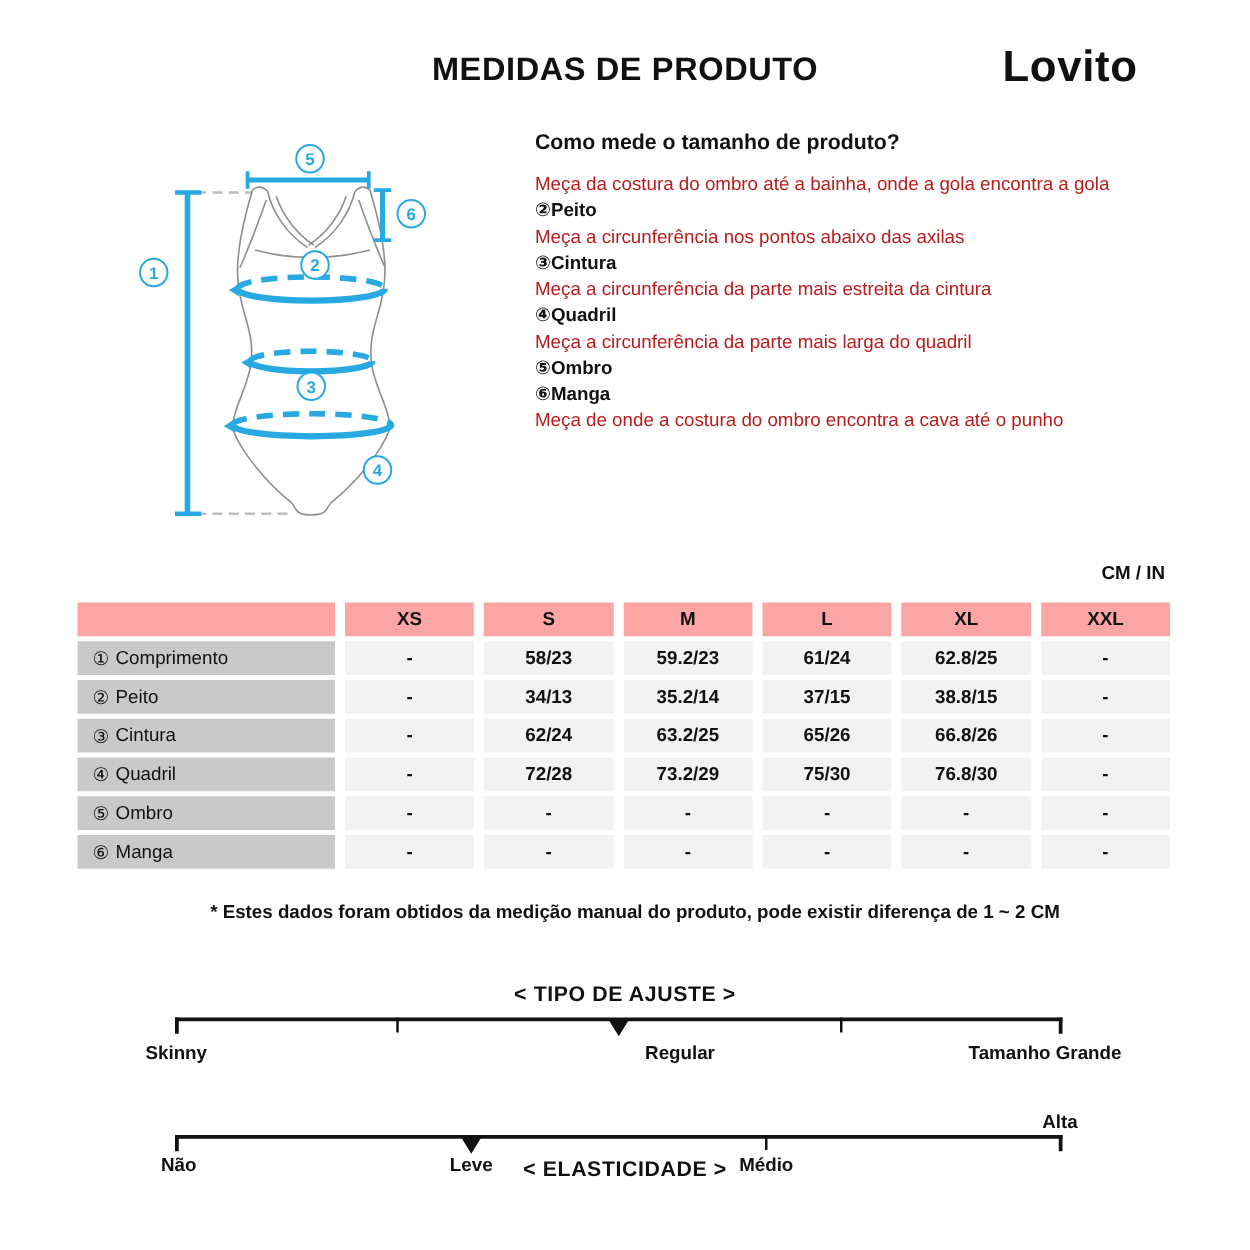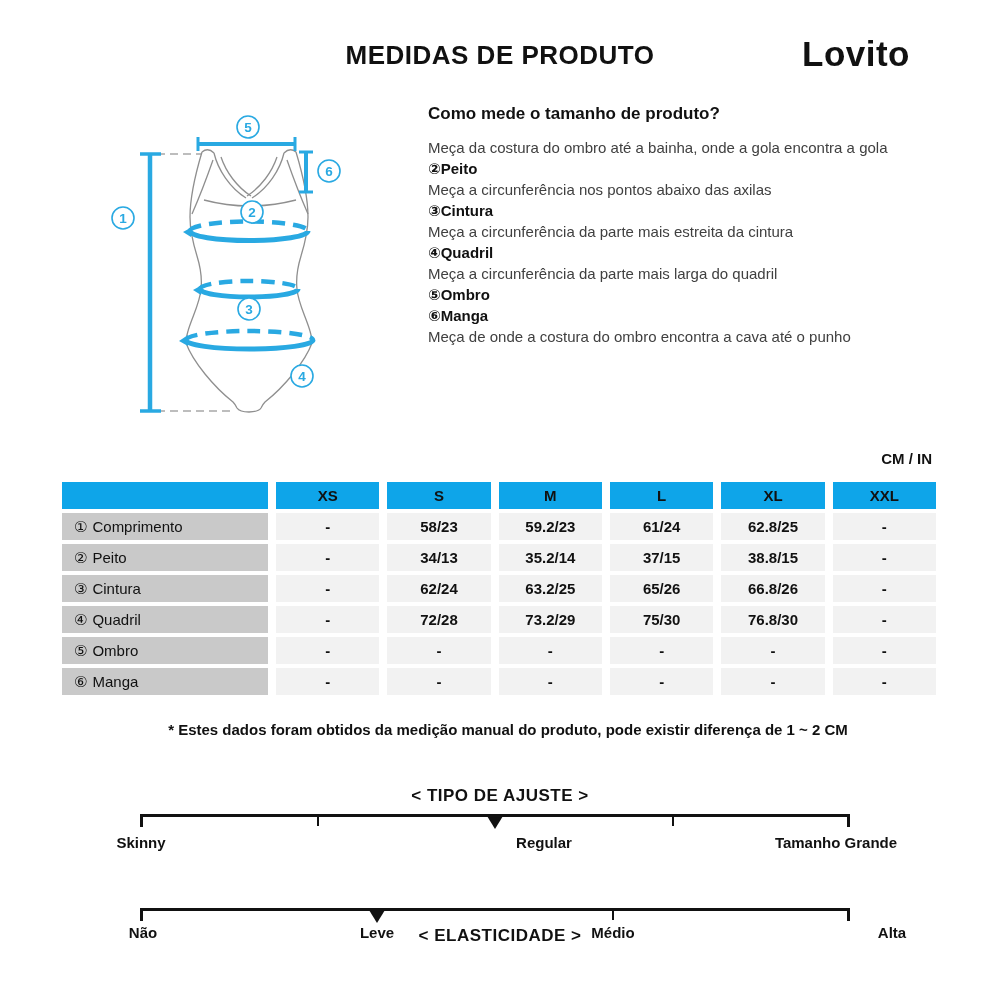--- a/index.html
+++ b/index.html
@@ -12,31 +12,31 @@
 
   
   .page-title{left:0;right:0;top:40px;text-align:center;font-size:26px;font-weight:800;letter-spacing:.5px;}
   .brand{top:34px;right:90px;font-size:35px;font-weight:700;letter-spacing:.5px;}
 
   
   .howto{left:428px;top:104px;width:482px;}
   .howto-heading{font-size:17px;font-weight:700;margin:0 0 13px 0;}
   .howto-item{font-size:15px;line-height:21px;}
   .howto-item .t{font-weight:700;color:#111;}
-  .howto-item .d{color:#404040;}
+  .howto-item .d{color:#b91c1c;}
 
   
   .units{top:450px;right:68px;font-size:15px;font-weight:700;}
   .size-table{
     left:62px;top:482px;width:874px;
     display:grid;grid-template-columns:206px repeat(6,1fr);
     column-gap:8px;row-gap:4px;
   }
   .cell{height:27px;display:flex;align-items:center;justify-content:center;font-size:15px;}
-  .cell.hdr{background:#0ea5e9;font-weight:700;}
+  .cell.hdr{background:#fca5a5;font-weight:700;}
   .cell.lbl{background:#c9c9c9;justify-content:flex-start;padding-left:12px;box-sizing:border-box;}
   .cell.lbl .circ{margin-right:5px;}
   .cell.val{background:#f2f2f2;font-weight:700;}
 
   
   .footnote{left:0;right:0;top:721px;text-align:center;font-size:15px;font-weight:700;padding-left:16px;}
 
   
   .scale-heading{left:0;right:0;text-align:center;font-size:17px;font-weight:800;letter-spacing:.5px;}
   .track{left:140px;width:710px;height:3px;background:#111;}
@@ -243,13 +243,13 @@
 
 <div class="abs scale-heading" style="top:926px;">&lt; ELASTICIDADE &gt;</div>
 <div class="abs track" style="top:908px;"></div>
 <div class="abs endcap" style="left:140px;top:908px;"></div>
 <div class="abs endcap" style="left:847px;top:908px;"></div>
 <div class="abs tick" style="left:612px;top:908px;"></div>
 <div class="abs marker" style="left:369px;top:910px;"></div>
 <div class="abs scale-label" style="left:143px;top:924px;">Não</div>
 <div class="abs scale-label" style="left:377px;top:924px;">Leve</div>
 <div class="abs scale-label" style="left:613px;top:924px;">Médio</div>
-<div class="abs scale-label" style="left:848px;top:924px;margin-left:44px;">Alta</div>
+<div class="abs scale-label" style="left:848px;top:889px;">Alta</div>
 
 </body></html>

